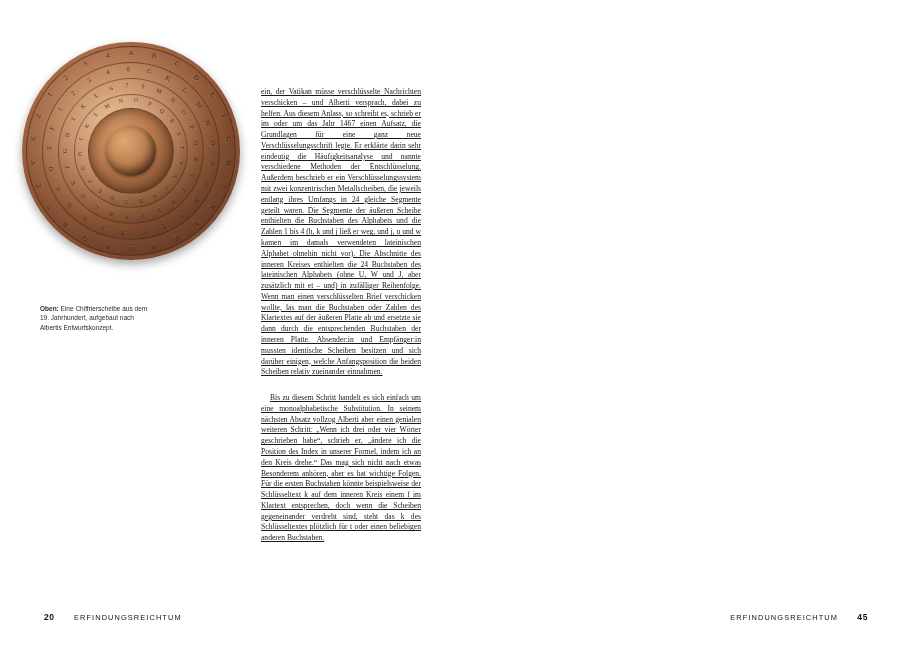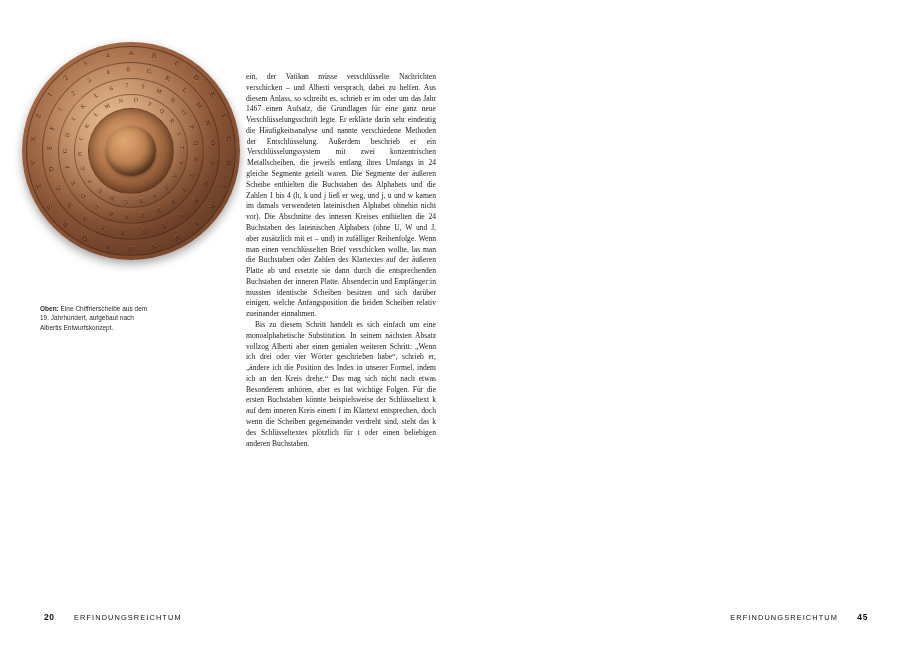--- a/index.html
+++ b/index.html
@@ -112,22 +112,23 @@
 
   
   .col {
     position: absolute;
     font-size: 7.6px;
     line-height: 1.42;
     text-align: justify;
     color: #1a1a1a;
   }
   .col p {
-    margin: 0;
+    margin: 15px;
     text-indent: 9px;
+    text-decoration: underline;
   }
   .col p.noindent { text-indent: 0; }
 
   
   .col-left {
     left: 246px;
     top: 72px;
     width: 190px;
   }
 

